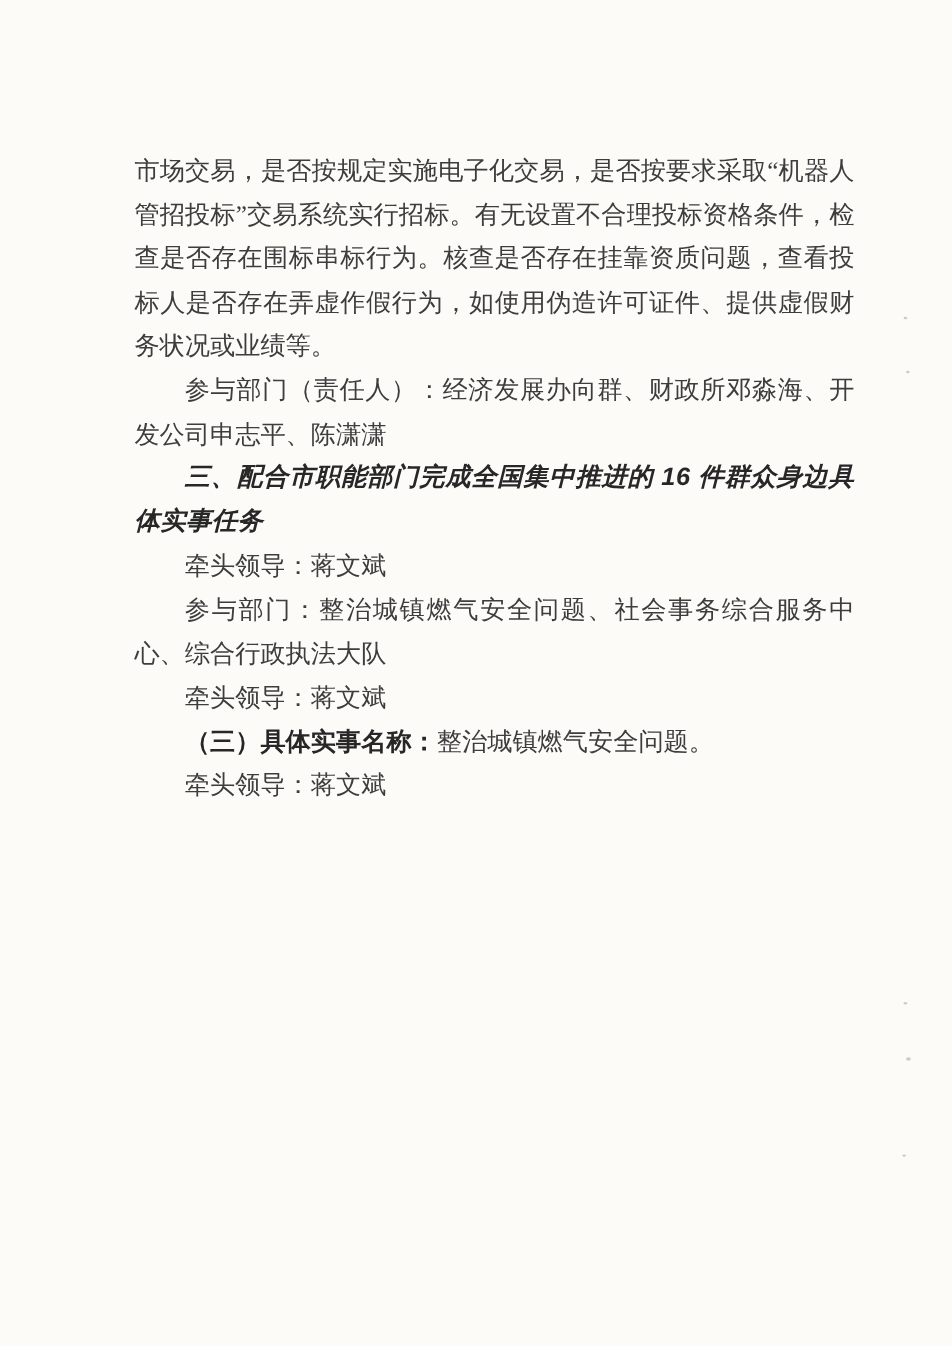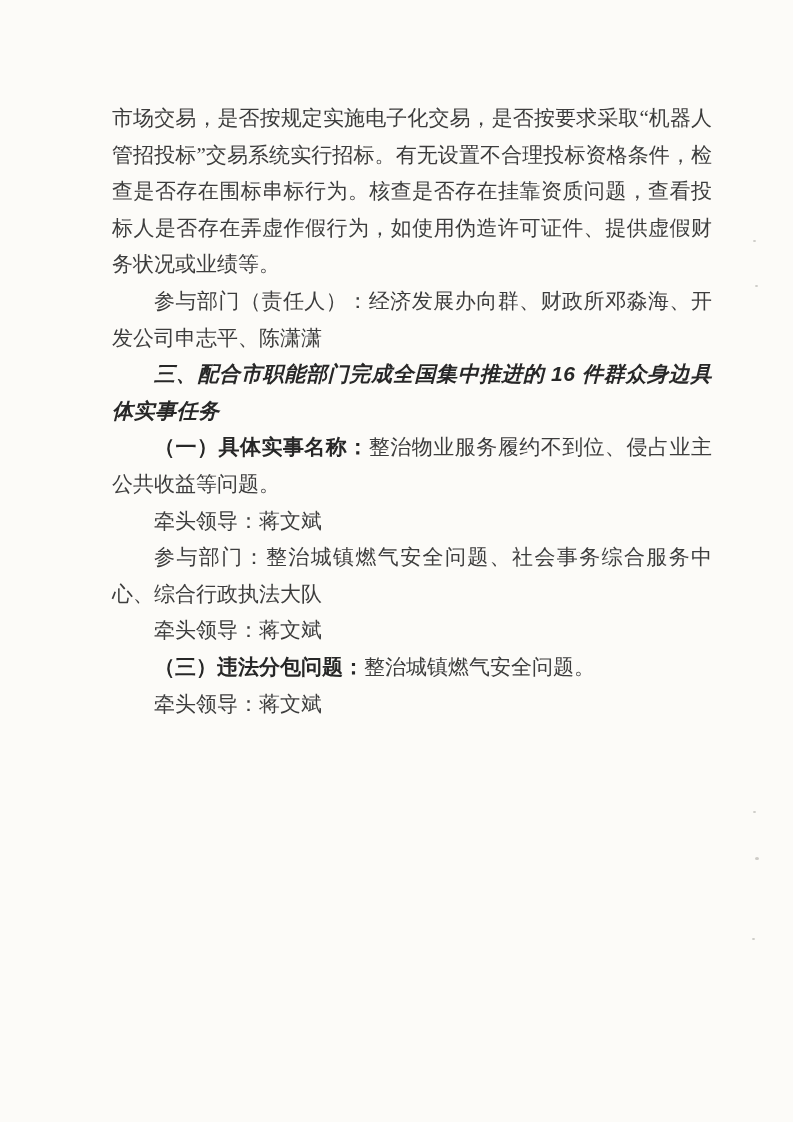--- a/index.html
+++ b/index.html
@@ -4,20 +4,21 @@
 <style>
   * { margin:0; padding:0; box-sizing:border-box; }
   html,body { width:793px; height:1122px; }
   body {
     background: var(--paper,#fcfbf8);
     font-family: "Liberation Serif","DejaVu Serif",serif;
   }
   .page {
     position:relative; width:793px; height:942px; overflow:hidden;
     background: var(--paper,#fcfbf8);
+    margin-top: 24px;
   }
   .content {
     position:absolute; left:112px; top:100px; width:600px;
     color: var(--ink,#3d3d3d);
     font-size:21px; line-height:36.6px;
     text-align:justify;
   }
   .para { margin:0; text-indent:0; }
   .para.indent { text-indent:2em; }
   .seg { font-weight:400; }
@@ -40,25 +41,24 @@
   .speck.s5 { left:752px; top:938px; width:3px; height:2px; }
 </style>
 </head>
 <body>
 
 <div class="page">
   <div class="content" id="doc-body">
       <p class="para"><span class="seg">市场交易，是否按规定实施电子化交易，是否按要求采取“机器人管招投标”交易系统实行招标。有无设置不合理投标资格条件，检查是否存在围标串标行为。核查是否存在挂靠资质问题，查看投标人是否存在弄虚作假行为，如使用伪造许可证件、提供虚假财务状况或业绩等。</span></p>
       <p class="para indent"><span class="seg">参与部门（责任人）：经济发展办向群、财政所邓淼海、开发公司申志平、陈潇潇</span></p>
       <p class="para indent heading"><span class="seg bold">三、配合市职能部门完成全国集中推进的 16 件群众身边具体实事任务</span></p>
-      <p class="para indent"><span class="seg bold">（一）具体实事名称：</span><span class="seg">整治物业服务履约不到位、侵占业主公共收益等问题。</span></p>
       <p class="para indent"><span class="seg">牵头领导：蒋文斌</span></p>
       <p class="para indent"><span class="seg">参与部门：整治城镇燃气安全问题、社会事务综合服务中心、综合行政执法大队</span></p>
       <p class="para indent"><span class="seg">牵头领导：蒋文斌</span></p>
-      <p class="para indent"><span class="seg bold">（三）违法分包问题：</span><span class="seg">整治城镇燃气安全问题。</span></p>
+      <p class="para indent"><span class="seg bold">（三）具体实事名称：</span><span class="seg">整治城镇燃气安全问题。</span></p>
       <p class="para indent"><span class="seg">牵头领导：蒋文斌</span></p>
     </div>
 
   <div class="footer">– 10 –</div>
 
   <div class="speck s1"></div>
   <div class="speck s2"></div>
   <div class="speck s3"></div>
   <div class="speck s4"></div>
   <div class="speck s5"></div>

